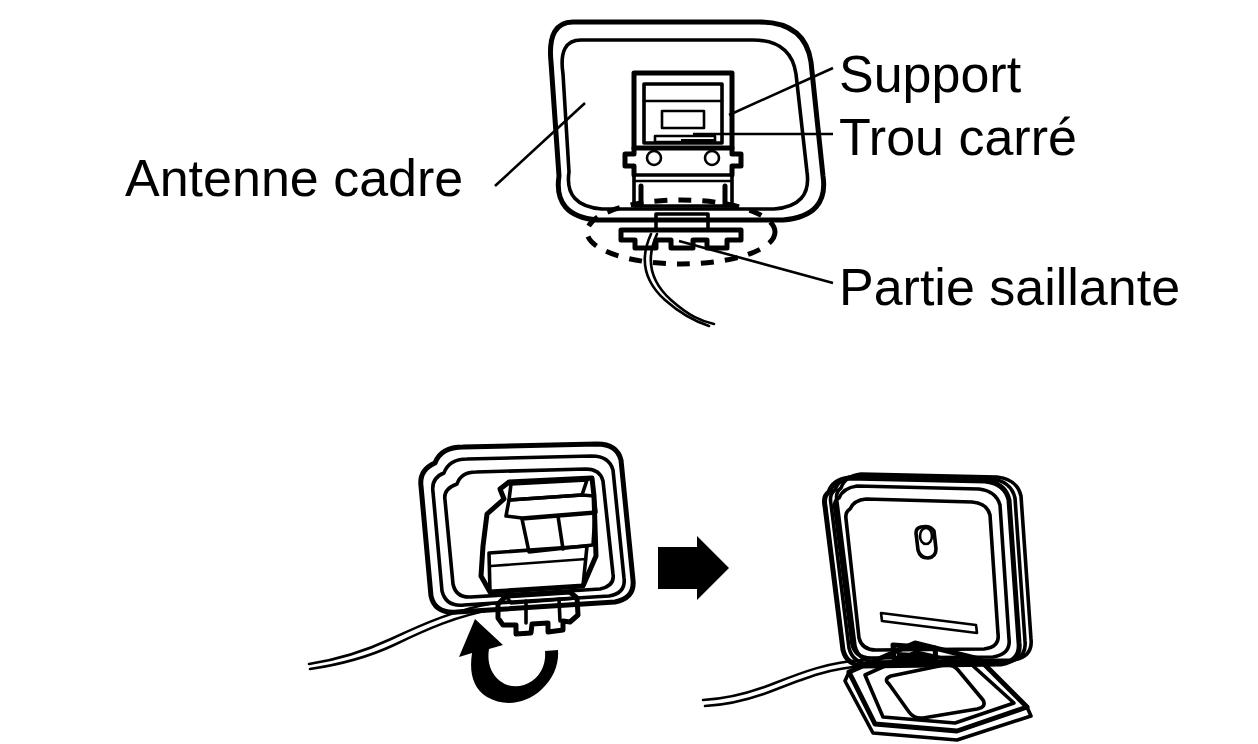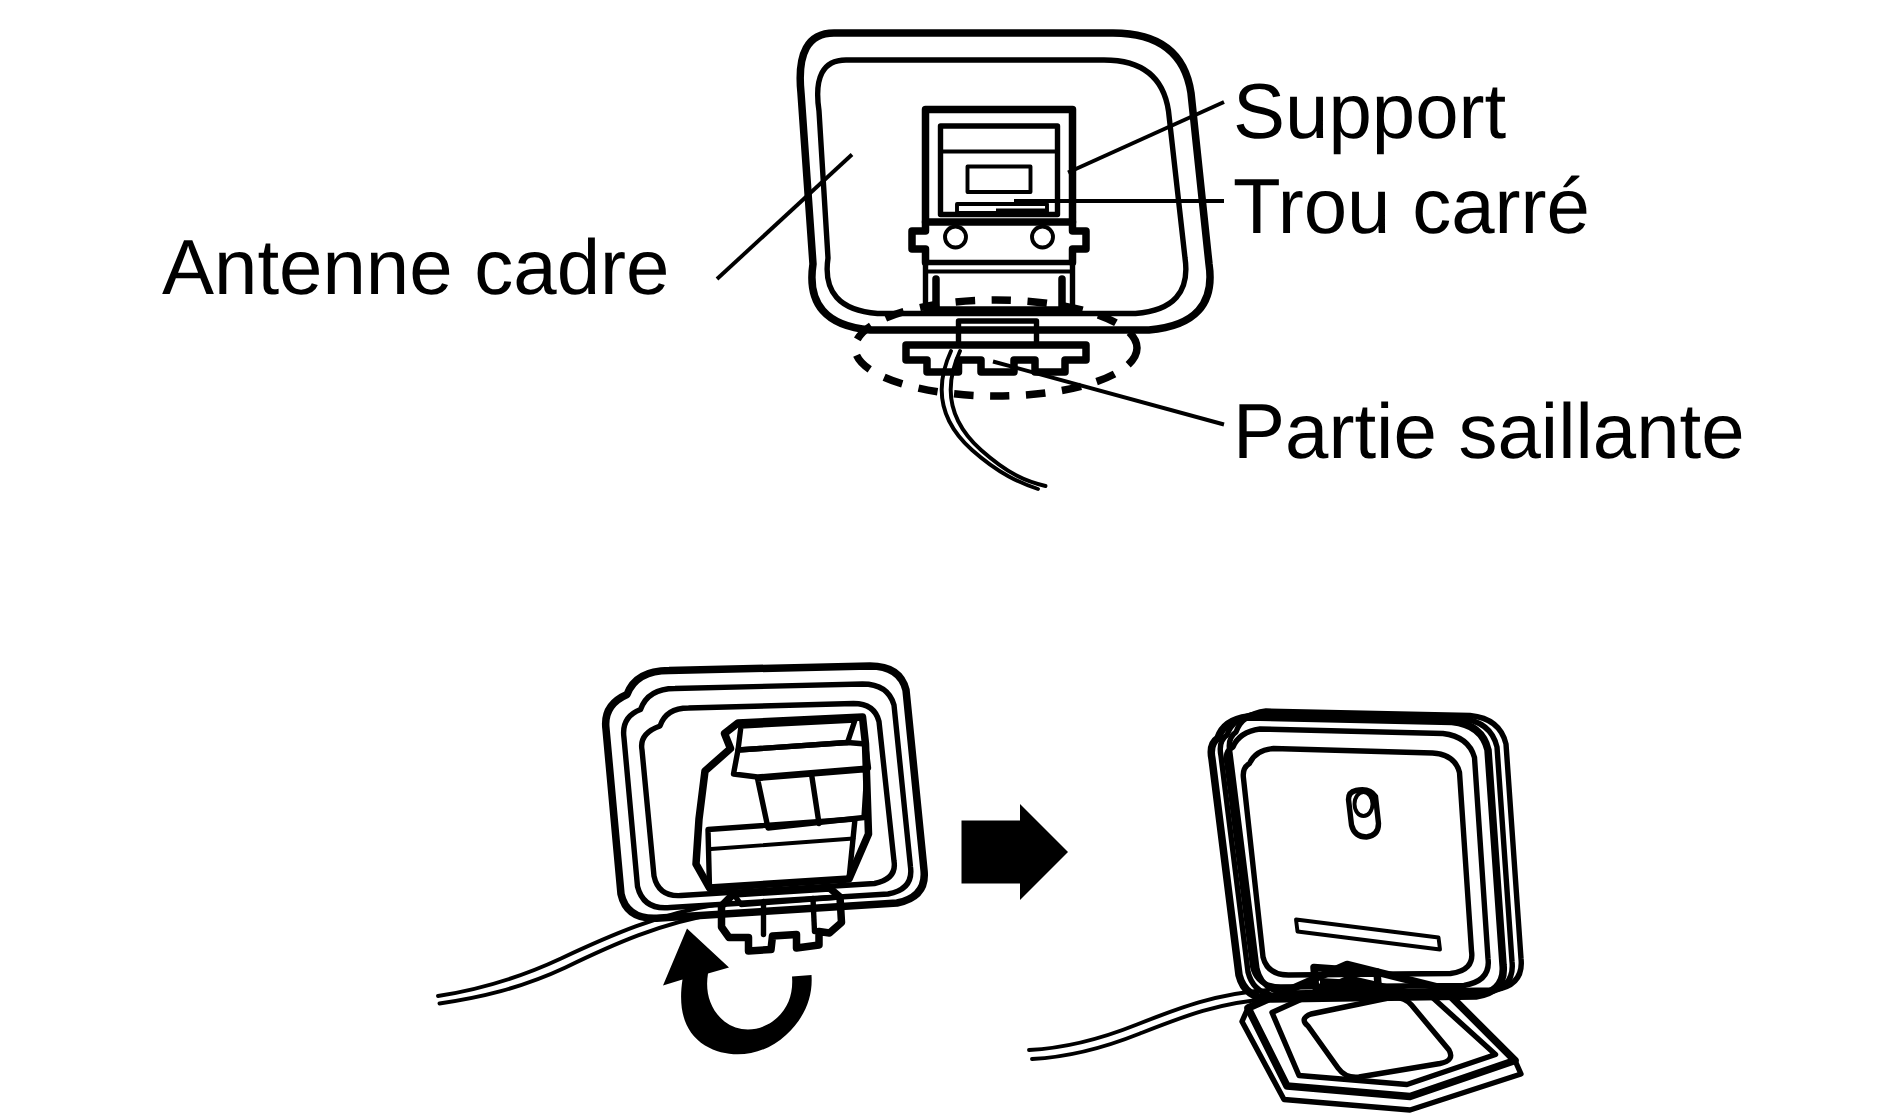--- a/index.html
+++ b/index.html
@@ -9,21 +9,21 @@
   }
   body {
     width: 1258px;
     height: 744px;
     position: relative;
     overflow: hidden;
     font-family: "Liberation Sans", sans-serif;
   }
   #diagram-root {
     position: absolute;
-    left: 0; top: 0;
+    left: 17px; top: 0;
     width: 1128px;
     height: 744px;
   }
   svg.diagram {
     display: block;
     width: 1258px;
     height: 744px;
   }
   .lbl {
     font-family: "Liberation Sans", sans-serif;

